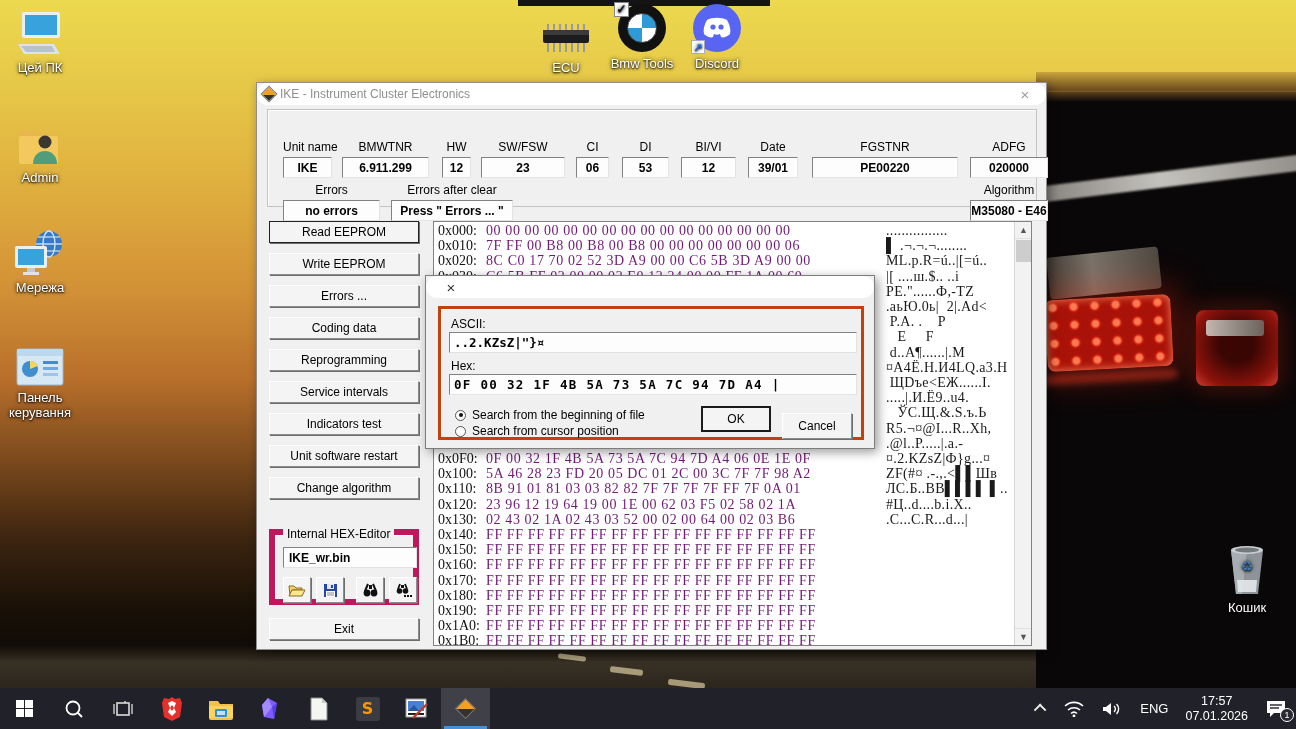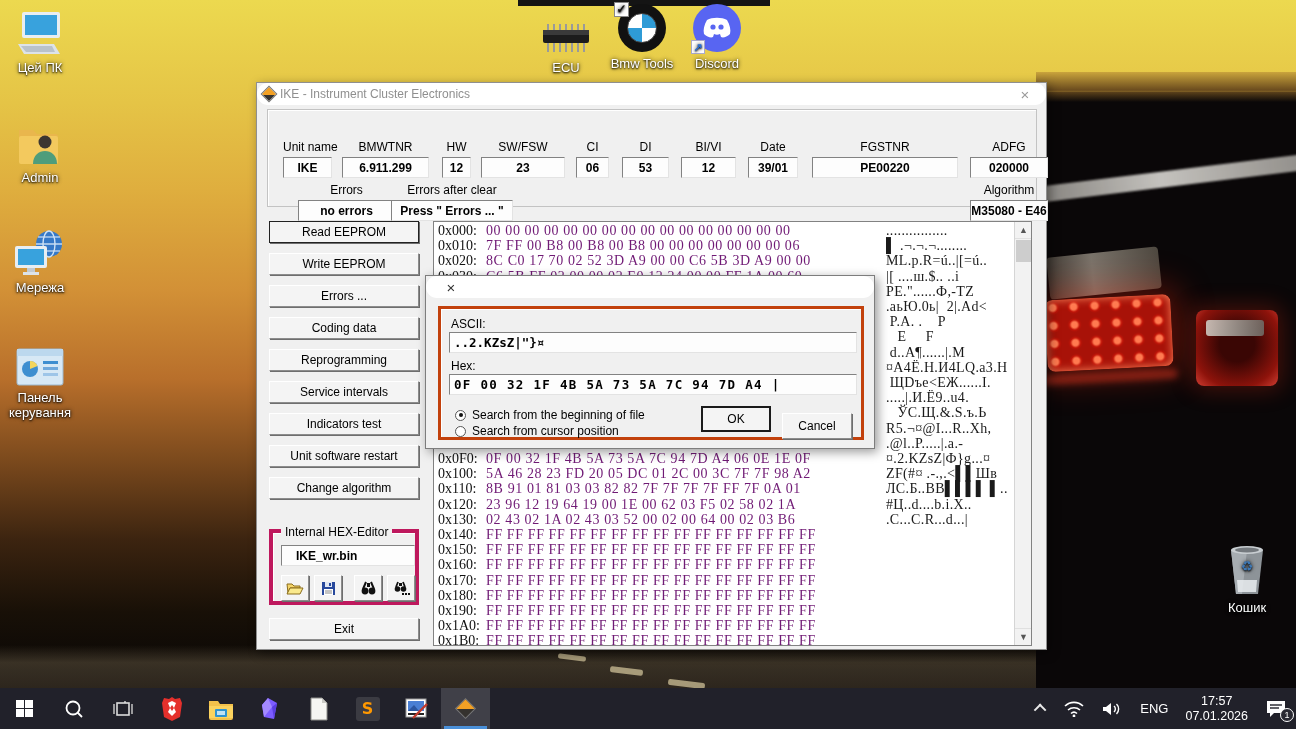--- a/index.html
+++ b/index.html
@@ -49,27 +49,27 @@
   #ike { left:256px; top:82px; width:791px; height:568px; }
   #hdrbox { position:absolute; left:10px; top:26px; width:770px; height:98px; border:1px solid #c3c3c3; box-shadow:inset 1px 1px 0 #fff; }
   .field { position:absolute; top:30px; height:46px; }
   .flabel { position:absolute; top:0; width:100%; text-align:center; font-size:12px; color:#000; white-space:nowrap; }
   .fbox { position:absolute; top:17px; left:0; right:0; height:21px; font-weight:bold; font-size:12px;
     display:flex; align-items:center; justify-content:center; }
   .f0{left:15px;width:49px}.f1{left:74px;width:87px}.f2{left:174px;width:29px}.f3{left:213px;width:84px}
   .f4{left:308px;width:33px}.f5{left:354px;width:47px}.f6{left:413px;width:55px}.f7{left:480px;width:50px}
   .f8{left:544px;width:146px}.f9{left:702px;width:78px}
   .r2{top:73px}
-  .r2e{left:30px;width:97px}.r2a{left:123px;width:122px}.r2o{left:544px;width:146px}.r2g{left:702px;width:78px}
+  .r2e{left:15px;width:97px}.r2a{left:123px;width:122px}.r2o{left:544px;width:146px}.r2g{left:702px;width:78px}
   #btncol { position:absolute; left:12px; top:138px; width:150px; display:flex; flex-direction:column; gap:10px; }
   #btncol .btn3d { height:22px; }
   #btncol .btn3d.first { border:1px solid #222; box-shadow:inset 0 0 0 1px #f4f4f4, 1px 1px 0 #6e6e6e; }
-  #hexgroup { position:absolute; left:12px; top:446px; width:150px; height:76px; border:4px solid #be185d; box-shadow:inset 1px 1px 0 #fff; }
+  #hexgroup { position:absolute; left:12px; top:446px; width:150px; height:76px; border:6px solid #be185d; box-shadow:inset 1px 1px 0 #fff; }
   #hexgroup .legend { position:absolute; left:8px; top:-8px; background:#f0f0f0; padding:0 4px; font-size:12px; }
-  #fname { position:absolute; left:8px; top:12px; width:134px; height:21px; font-weight:bold; font-size:12px; padding-left:14px; display:flex; align-items:center; }
+  #fname { position:absolute; left:8px; top:12px; width:134px; height:21px; font-weight:bold; font-size:12px; padding-left:5px; display:flex; align-items:center; }
   .minibtn { position:absolute; top:42px; width:28px; height:26px; }
   #exit { position:absolute; left:12px; top:535px; width:150px; height:22px; }
   
   #hexlist { position:absolute; left:176px; top:138px; width:599px; height:425px; background:#fff; border:1px solid #828282; overflow:hidden; }
   #hexrows { position:absolute; left:4px; top:1px; right:18px; font-family:Liberation Serif, serif; font-size:14px; line-height:15.2px; white-space:pre; }
   .hexrow { display:flex; }
   .h-addr { width:48px; color:#111; }
   .h-bytes { width:386px; color:#701a75; letter-spacing:0.6px; }
   .h-ascii { margin-left:14px; color:#1a1a1a; letter-spacing:0.35px; }
   .vscroll { position:absolute; right:0; top:0; width:17px; height:423px; background:#f2f2f2; border-left:1px solid #d5d5d5; }

